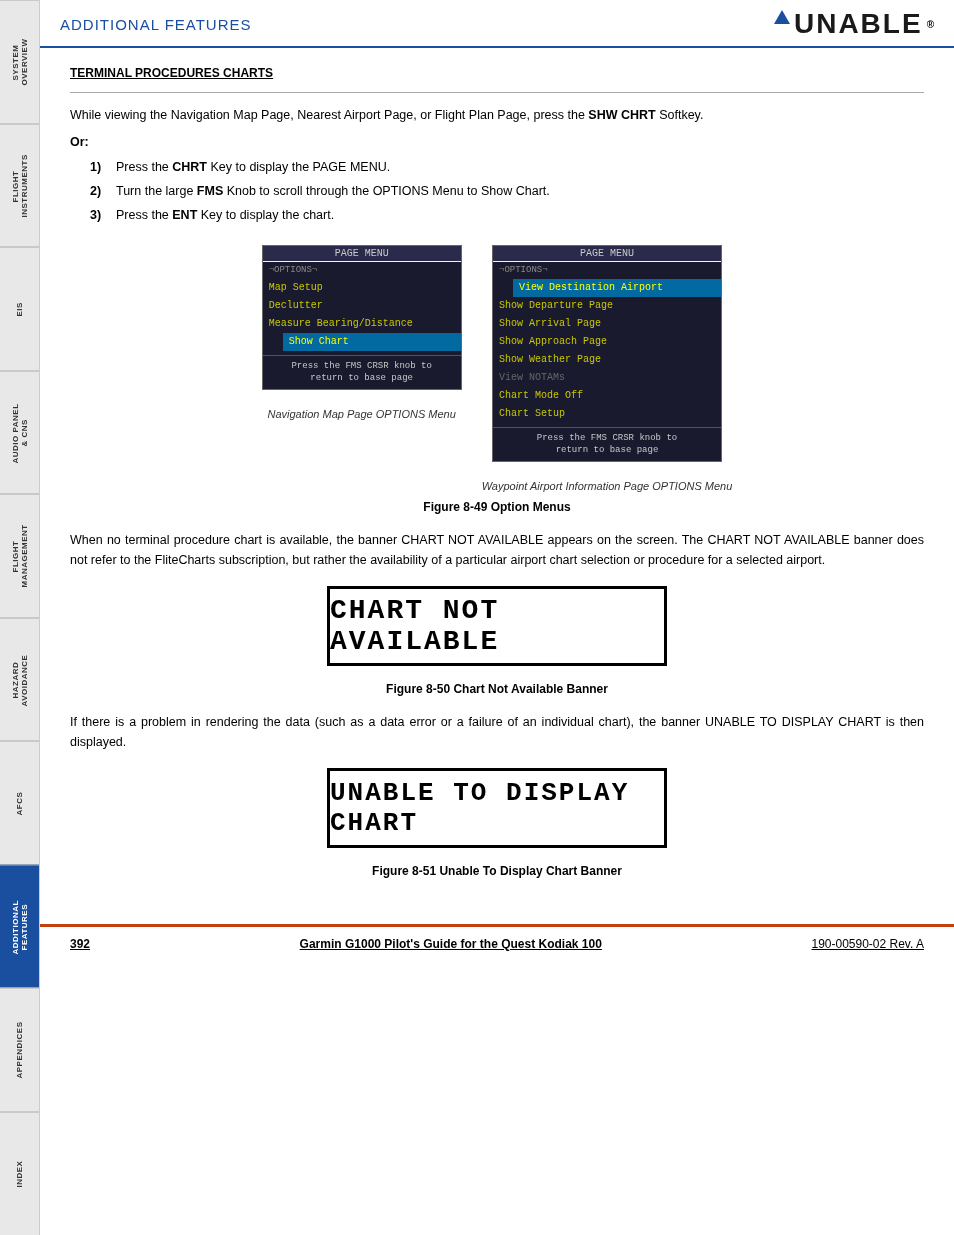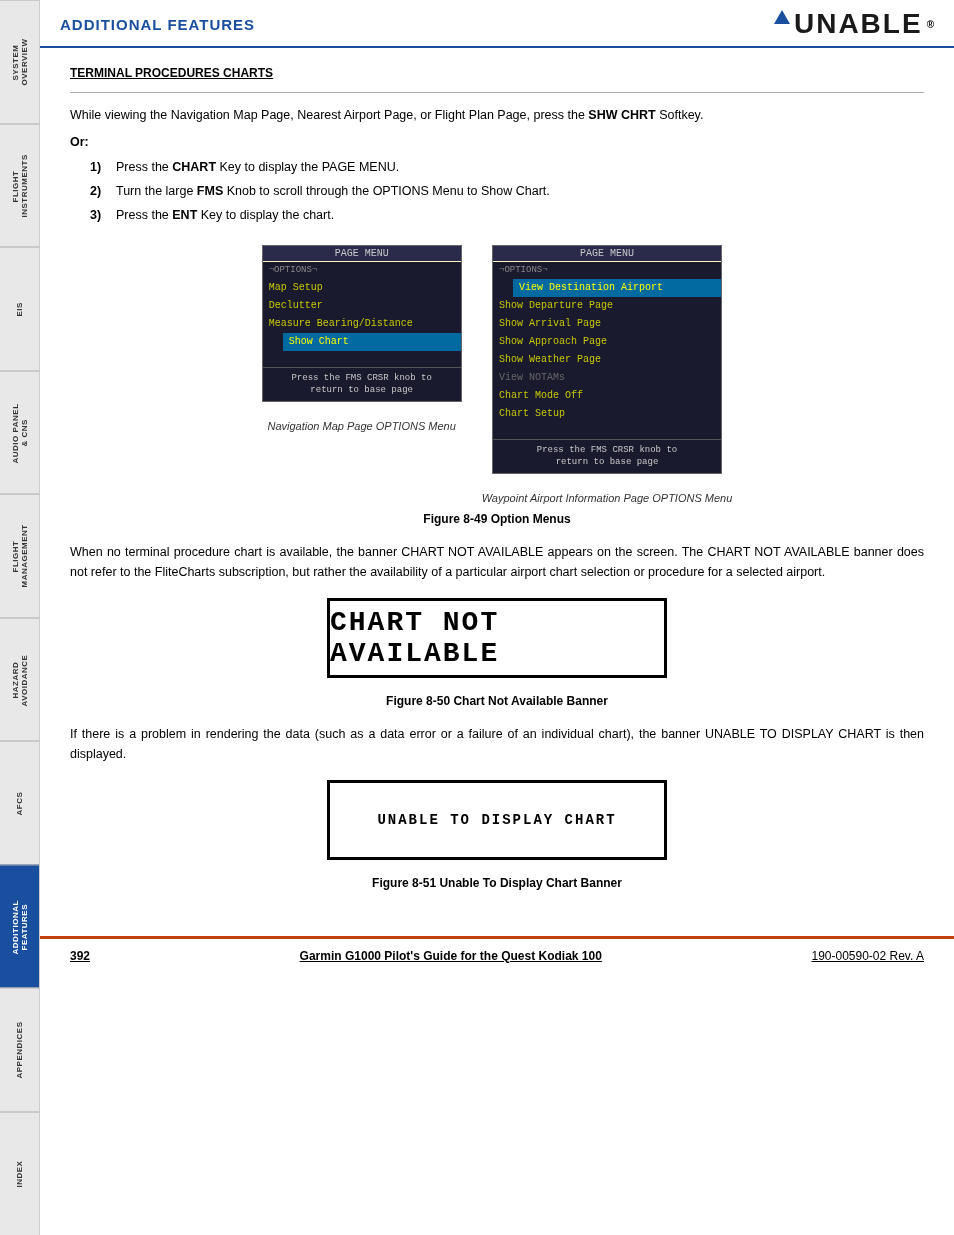--- a/index.html
+++ b/index.html
@@ -16,21 +16,21 @@
       display: flex;
       align-items: center;
       justify-content: space-between;
       padding: 8px 20px 6px 20px;
       border-bottom: 2px solid #1a4fa0;
       margin-left: 40px;
     }
     .header-title {
       color: #1a4fa0;
       font-size: 15px;
-      font-weight: bold;
+      font-weight: normal;
       letter-spacing: 1px;
       text-transform: uppercase;
     }
     .garmin-logo {
       display: flex;
       align-items: center;
       gap: 4px;
     }
     .garmin-text {
       font-size: 28px;
@@ -196,21 +196,21 @@
     }
     .page-menu-item.dimmed {
       color: #666;
     }
     .page-menu-footer {
       color: #c8c8c8;
       font-size: 9px;
       text-align: center;
       padding: 4px 23px;
       border-top: 1px solid #555;
-      margin-top: 16px;
+      margin-top: 4px;
       line-height: 1.4;
     }
 
     
     .figure-caption {
       text-align: center;
       font-size: 12px;
       font-weight: bold;
       margin: 8px 0 16px 0;
     }
@@ -295,21 +295,21 @@
 
   <p class="body-text">
     While viewing the Navigation Map Page, Nearest Airport Page, or Flight Plan Page, press the <strong>SHW CHRT</strong> Softkey.
   </p>
 
   <p class="or-text">Or:</p>
 
   <ul class="numbered-list">
     <li>
       <span class="list-num">1)</span>
-      <span>Press the <strong>CHART</strong> Key to display the PAGE MENU.</span>
+      <span>Press the <strong>CHRT</strong> Key to display the PAGE MENU.</span>
     </li>
     <li>
       <span class="list-num">2)</span>
       <span>Turn the large <strong>FMS</strong> Knob to scroll through the OPTIONS Menu to Show Chart.</span>
     </li>
     <li>
       <span class="list-num">3)</span>
       <span>Press the <strong>ENT</strong> Key to display the chart.</span>
     </li>
   </ul>
@@ -354,21 +354,21 @@
 
   <div class="chart-banner">
     <span class="chart-banner-text">CHART NOT AVAILABLE</span>
   </div>
 
   <p class="figure-caption">Figure 8-50  Chart Not Available Banner</p>
 
   <p class="body-text">If there is a problem in rendering the data (such as a data error or a failure of an individual chart), the banner UNABLE TO DISPLAY CHART is then displayed.</p>
 
   <div class="chart-banner">
-    <span class="chart-banner-text" style="font-size:14px;">UNABLE TO DISPLAY CHART</span>
+    <span class="chart-banner-text" style="font-size:26px;">UNABLE TO DISPLAY CHART</span>
   </div>
 
   <p class="figure-caption">Figure 8-51  Unable To Display Chart Banner</p>
 
 </div>
 
 <div class="page-footer">
   <span class="footer-page-num">392</span>
   <span class="footer-title">Garmin G1000 Pilot's Guide for the Quest Kodiak 100</span>
   <span class="footer-rev">190-00590-02  Rev. A</span>

